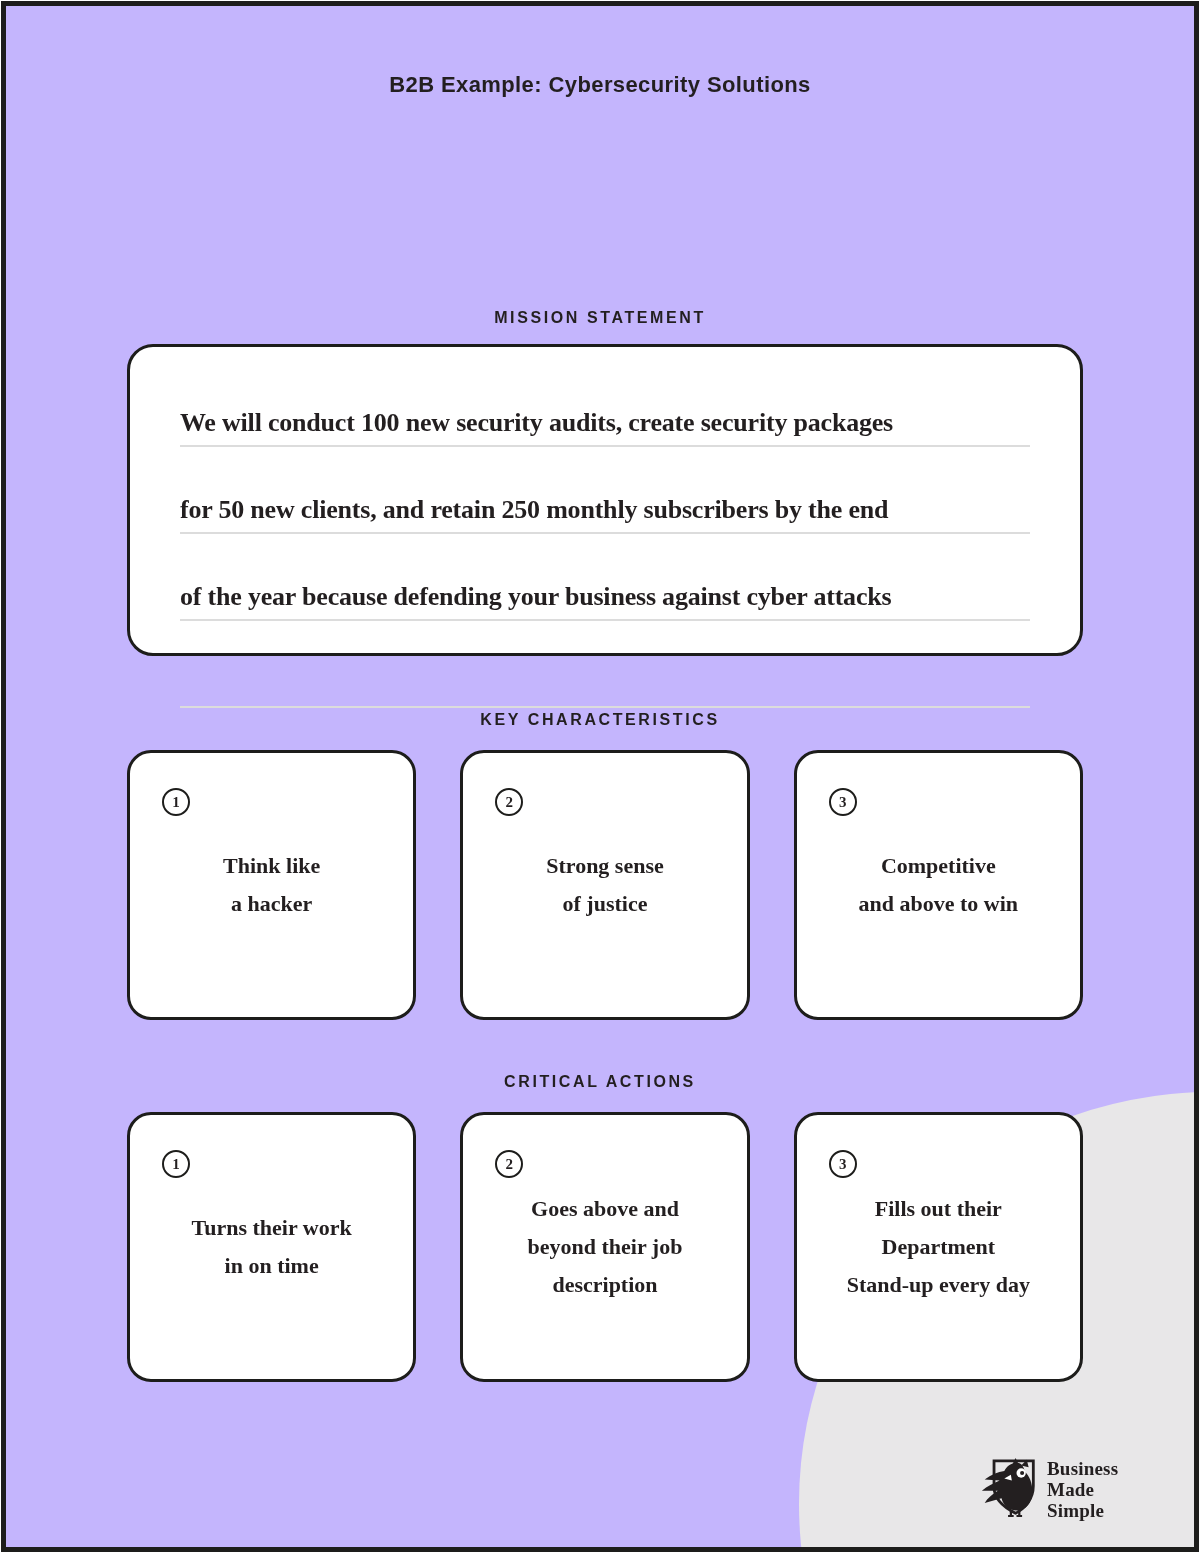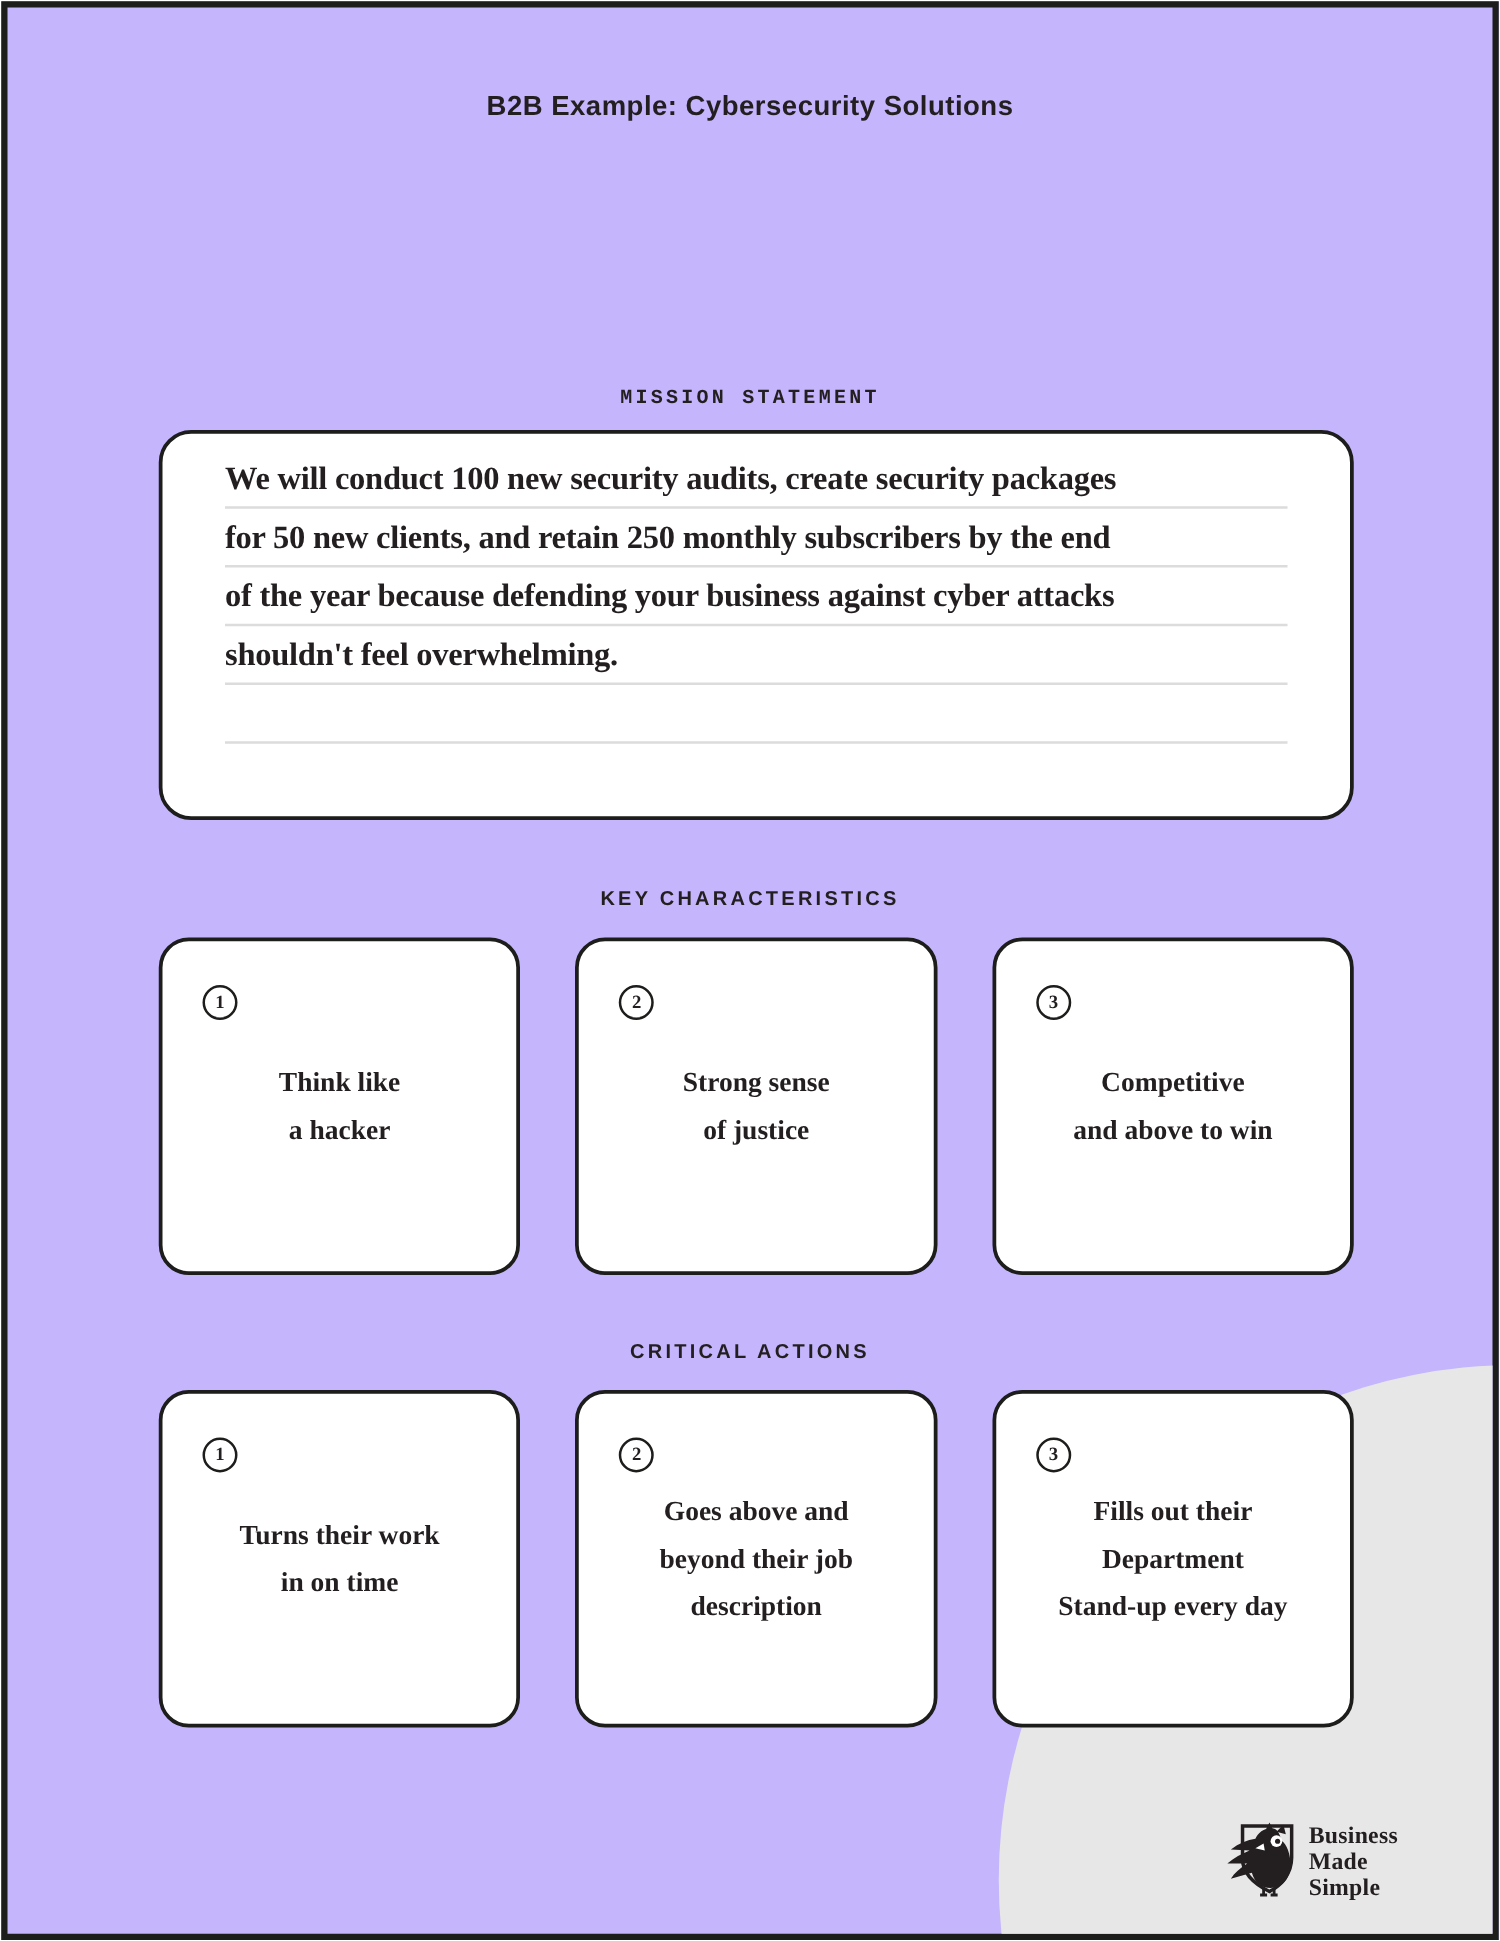--- a/index.html
+++ b/index.html
@@ -45,21 +45,21 @@
     letter-spacing: -0.5px;
   }
   .section-label {
     position: absolute;
     left: 0; width: 100%;
     text-align: center;
     font-size: 16px;
     font-weight: 700;
     letter-spacing: 2.6px;
   }
-  .label-mission  { top: 303px; font-family: Liberation Mono, monospace; }
+  .label-mission  { top: 303px; }
   .label-keychar  { top: 705px; }
   .label-critical { top: 1067px; }
 
   .mission-box {
     position: absolute;
     left: 121px; top: 338px;
     width: 956px; height: 312px;
     border: 3px solid #1d1d1b;
     border-radius: 26px;
     background: #ffffff;
@@ -71,20 +71,21 @@
     overflow: visible;
     white-space: nowrap;
   }
   .ruled-line span {
     display: block;
     font-family: cursive;
     font-size: 26px;
     font-weight: 600;
     line-height: 46px;
     letter-spacing: -0.2px;
+    margin-top: 40px;
   }
 
   .cards-row {
     position: absolute;
     left: 121px;
     width: 956px;
     display: flex;
     gap: 44px;
   }
   .row-keychar  { top: 744px; }
@@ -158,23 +159,20 @@
     <div class="ruled-line">
         <span>We will conduct 100 new security audits, create security packages</span>
       </div>
     <div class="ruled-line">
         <span>for 50 new clients, and retain 250 monthly subscribers by the end</span>
       </div>
     <div class="ruled-line">
         <span>of the year because defending your business against cyber attacks</span>
       </div>
     <div class="ruled-line">
-        <span>shouldn't feel overwhelming.</span>
-      </div>
-    <div class="ruled-line">
         <span></span>
       </div>
   </div>
 
   <div class="section-label label-keychar">KEY CHARACTERISTICS</div>
 
   <div class="cards-row row-keychar">
     <div class="card">
       <div class="card-number">1</div>
       <div class="card-text">Think like

